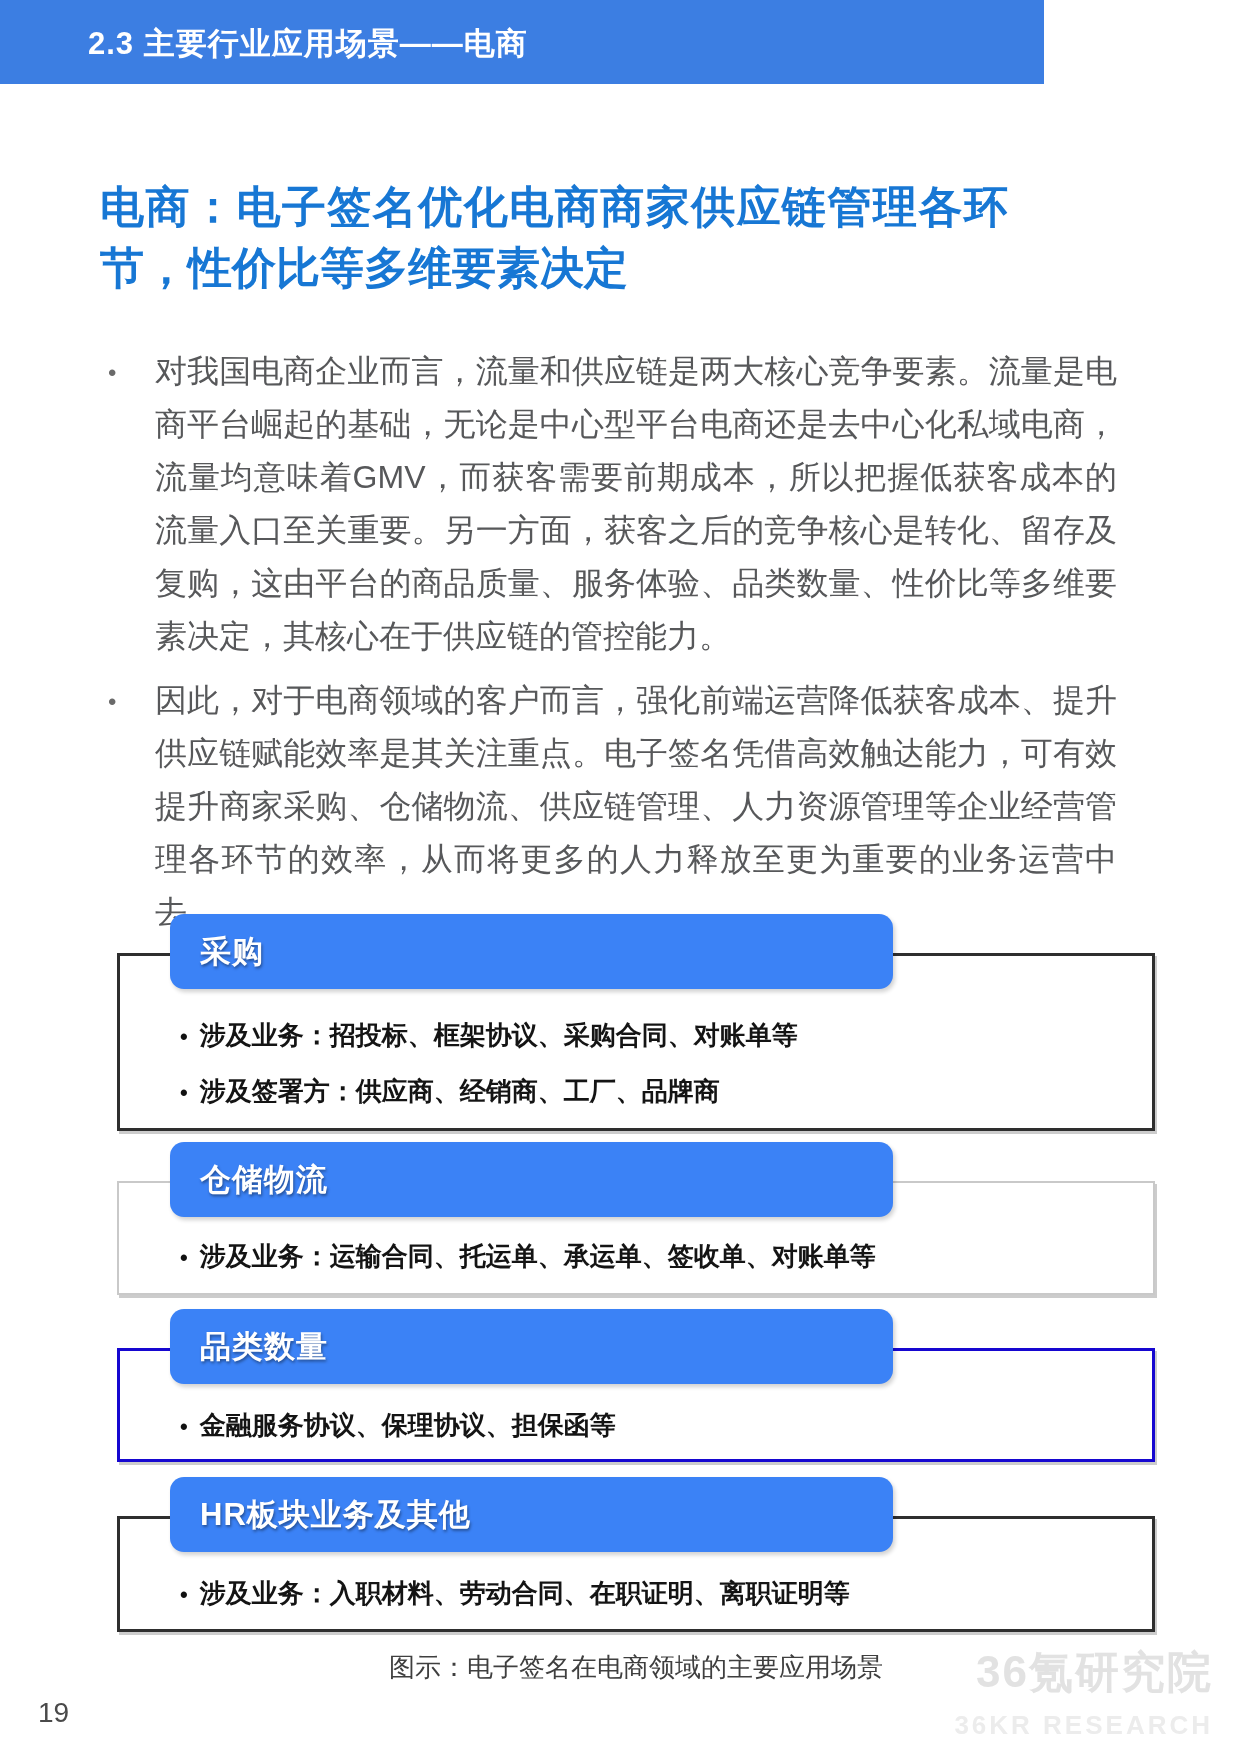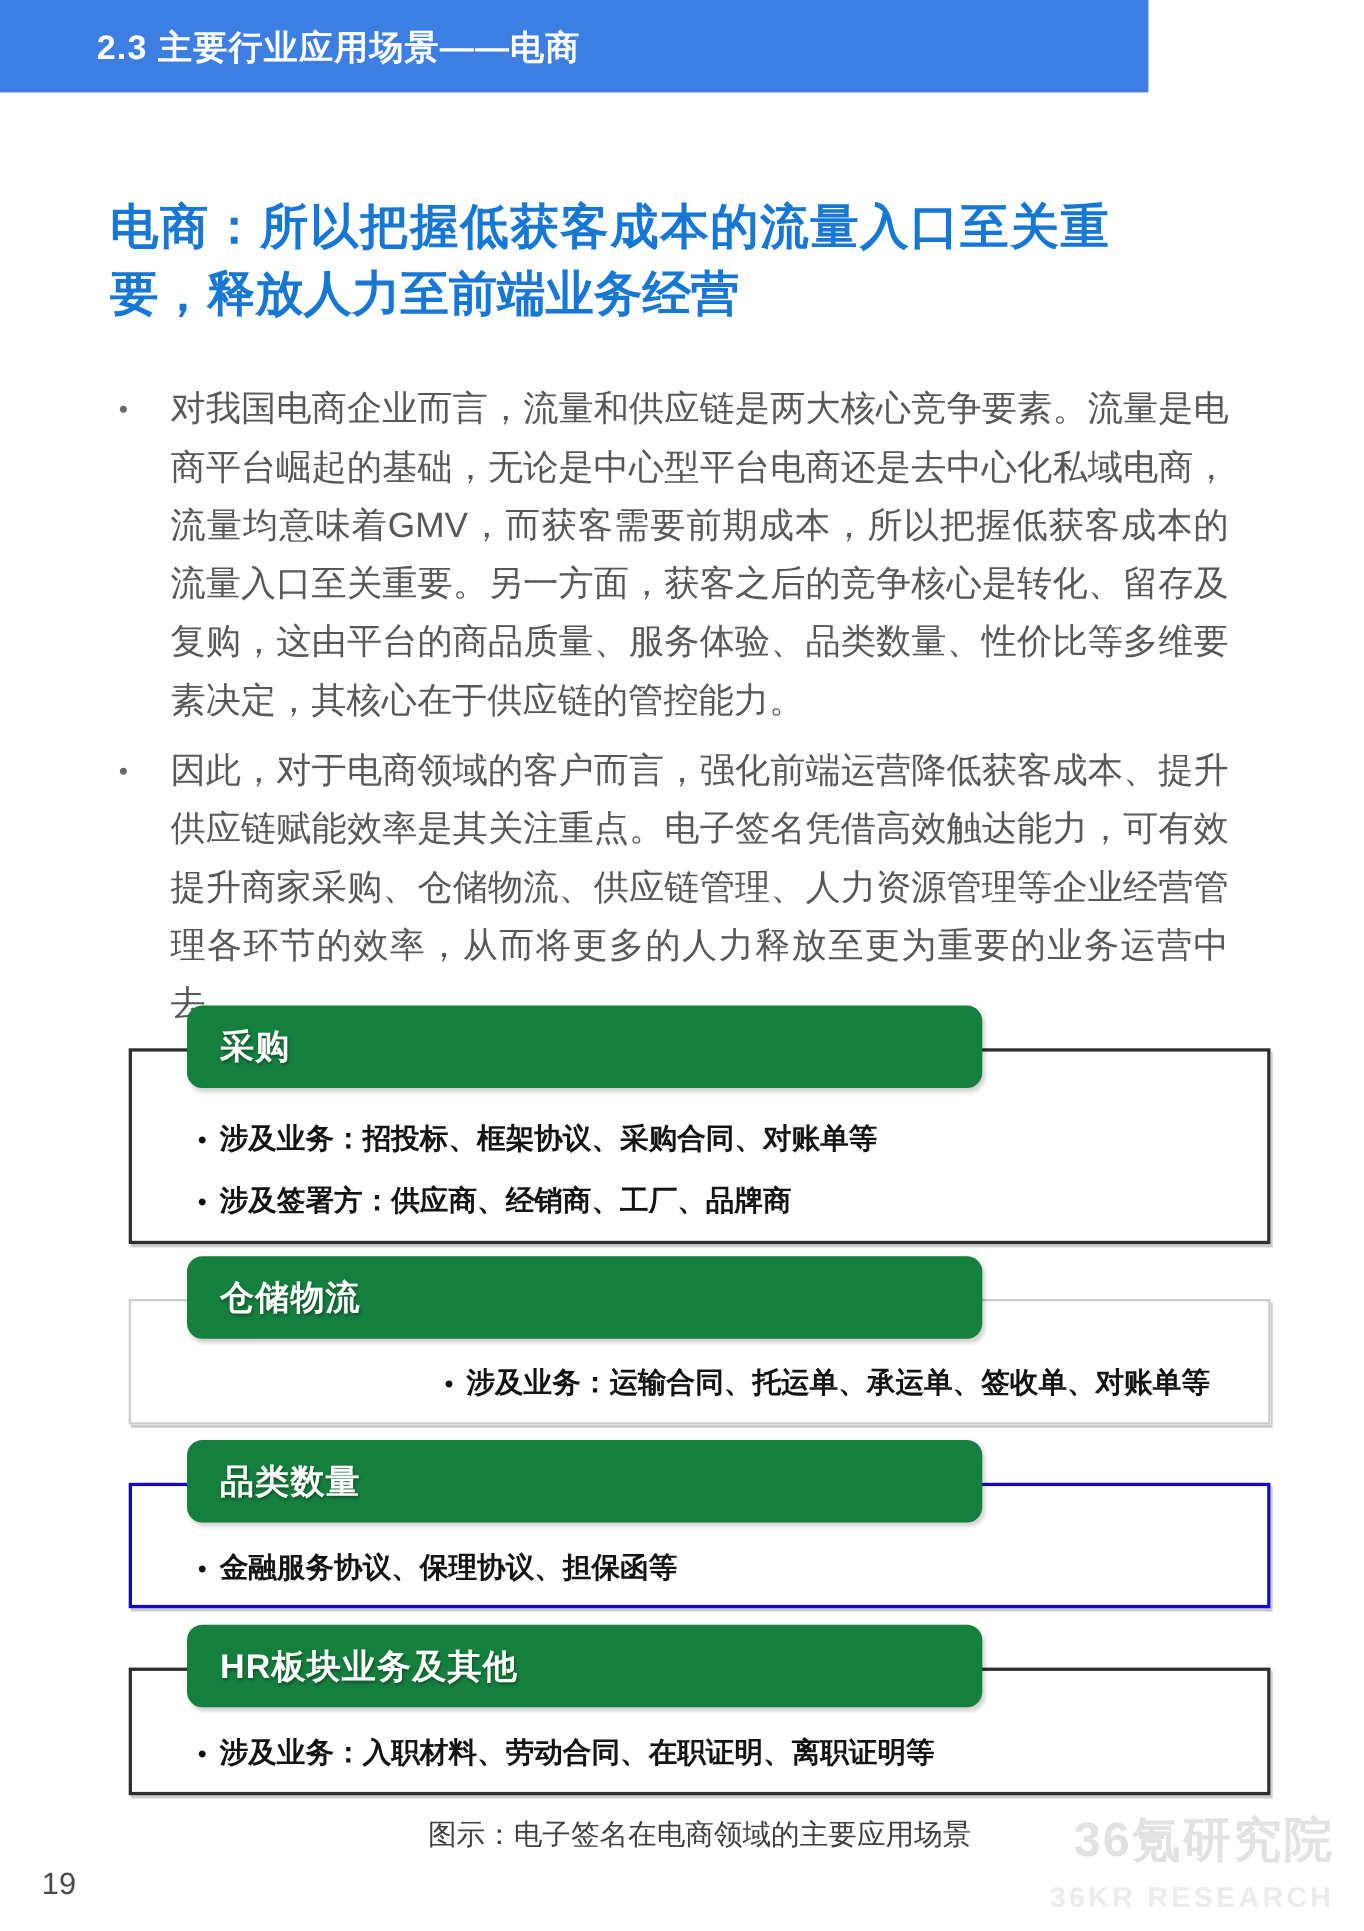--- a/index.html
+++ b/index.html
@@ -23,35 +23,35 @@
   .para { position:absolute; left:155px; width:962px; font-size:32px;
           line-height:53px; color:#57585a; text-align:justify; }
   .p1 { top:345px; }
   .p2 { top:674px; }
   .para::before { content:"•"; position:absolute; left:-47px; top:1px;
           font-size:24px; color:#6a6a6a; }
   
   .sec-box { position:absolute; left:117px; width:1038px; box-sizing:border-box;
           background:transparent; box-shadow:2px 3px 0 rgba(110,110,110,0.35); }
   .sec-bar { position:absolute; left:170px; width:723px; height:75px;
-          box-sizing:border-box; background:#15803d; border-radius:14px;
+          box-sizing:border-box; background:#3b82f6; border-radius:14px;
           color:#ffffff; font-size:31px; font-weight:bold; line-height:75px;
           padding-left:30px; letter-spacing:1px;
           text-shadow:1px 2px 3px rgba(0,0,0,0.40);
           box-shadow:2px 3px 4px rgba(0,0,0,0.18); }
   .sec-items { position:absolute; left:180px; width:920px; }
   .sec-item { font-size:26px; line-height:54px; font-weight:bold; color:#141414;
           white-space:nowrap; }
   .sec-item::before { content:"•"; font-size:22px; margin-right:12px; color:#111; }
   .s1 .sec-box { top:953px;  height:178px; border:3px solid #2e2e2e; }
   .s1 .sec-bar { top:914px; }
   .s1 .sec-items { top:1008px; }
   .s2 .sec-box { top:1181px; height:114px; border:2px solid #c9c9c9; }
   .s2 .sec-bar { top:1142px; }
-  .s2 .sec-items { top:1229px;text-align:right; }
+  .s2 .sec-items { top:1229px; }
   .s3 .sec-box { top:1348px; height:114px; border:3px solid #1607d0; }
   .s3 .sec-bar { top:1309px; }
   .s3 .sec-items { top:1398px; }
   .s4 .sec-box { top:1516px; height:116px; border:3px solid #2e2e2e; }
   .s4 .sec-bar { top:1477px; }
   .s4 .sec-items { top:1566px; }
   
   .caption { position:absolute; left:117px; top:1650px; width:1038px;
           text-align:center; font-size:26px; color:#3f3f3f; }
   .page-num { position:absolute; left:38px; top:1697px; font-size:28px; color:#4a4a4a; }
@@ -63,21 +63,21 @@
 <body>
 
 <div class="band">
   <div class="band-title">2.3 主要行业应用场景——电商</div>
   <div class="logo">
     <span class="logo-36">36</span>
     <span class="logo-kr">Kr</span>
   </div>
 </div>
 
-<div class="article-title">电商：所以把握低获客成本的流量入口至关重要，释放人力至前端业务经营</div>
+<div class="article-title">电商：电子签名优化电商商家供应链管理各环节，性价比等多维要素决定</div>
 
 <div class="para p1">对我国电商企业而言，流量和供应链是两大核心竞争要素。流量是电商平台崛起的基础，无论是中心型平台电商还是去中心化私域电商，流量均意味着GMV，而获客需要前期成本，所以把握低获客成本的流量入口至关重要。另一方面，获客之后的竞争核心是转化、留存及复购，这由平台的商品质量、服务体验、品类数量、性价比等多维要素决定，其核心在于供应链的管控能力。</div>
 <div class="para p2">因此，对于电商领域的客户而言，强化前端运营降低获客成本、提升供应链赋能效率是其关注重点。电子签名凭借高效触达能力，可有效提升商家采购、仓储物流、供应链管理、人力资源管理等企业经营管理各环节的效率，从而将更多的人力释放至更为重要的业务运营中去。</div>
 
 <div class="section s1">
   <div class="sec-box"></div>
   <div class="sec-bar">采购</div>
   <div class="sec-items">
     <div class="sec-item">涉及业务：招投标、框架协议、采购合同、对账单等</div>
     <div class="sec-item">涉及签署方：供应商、经销商、工厂、品牌商</div>

